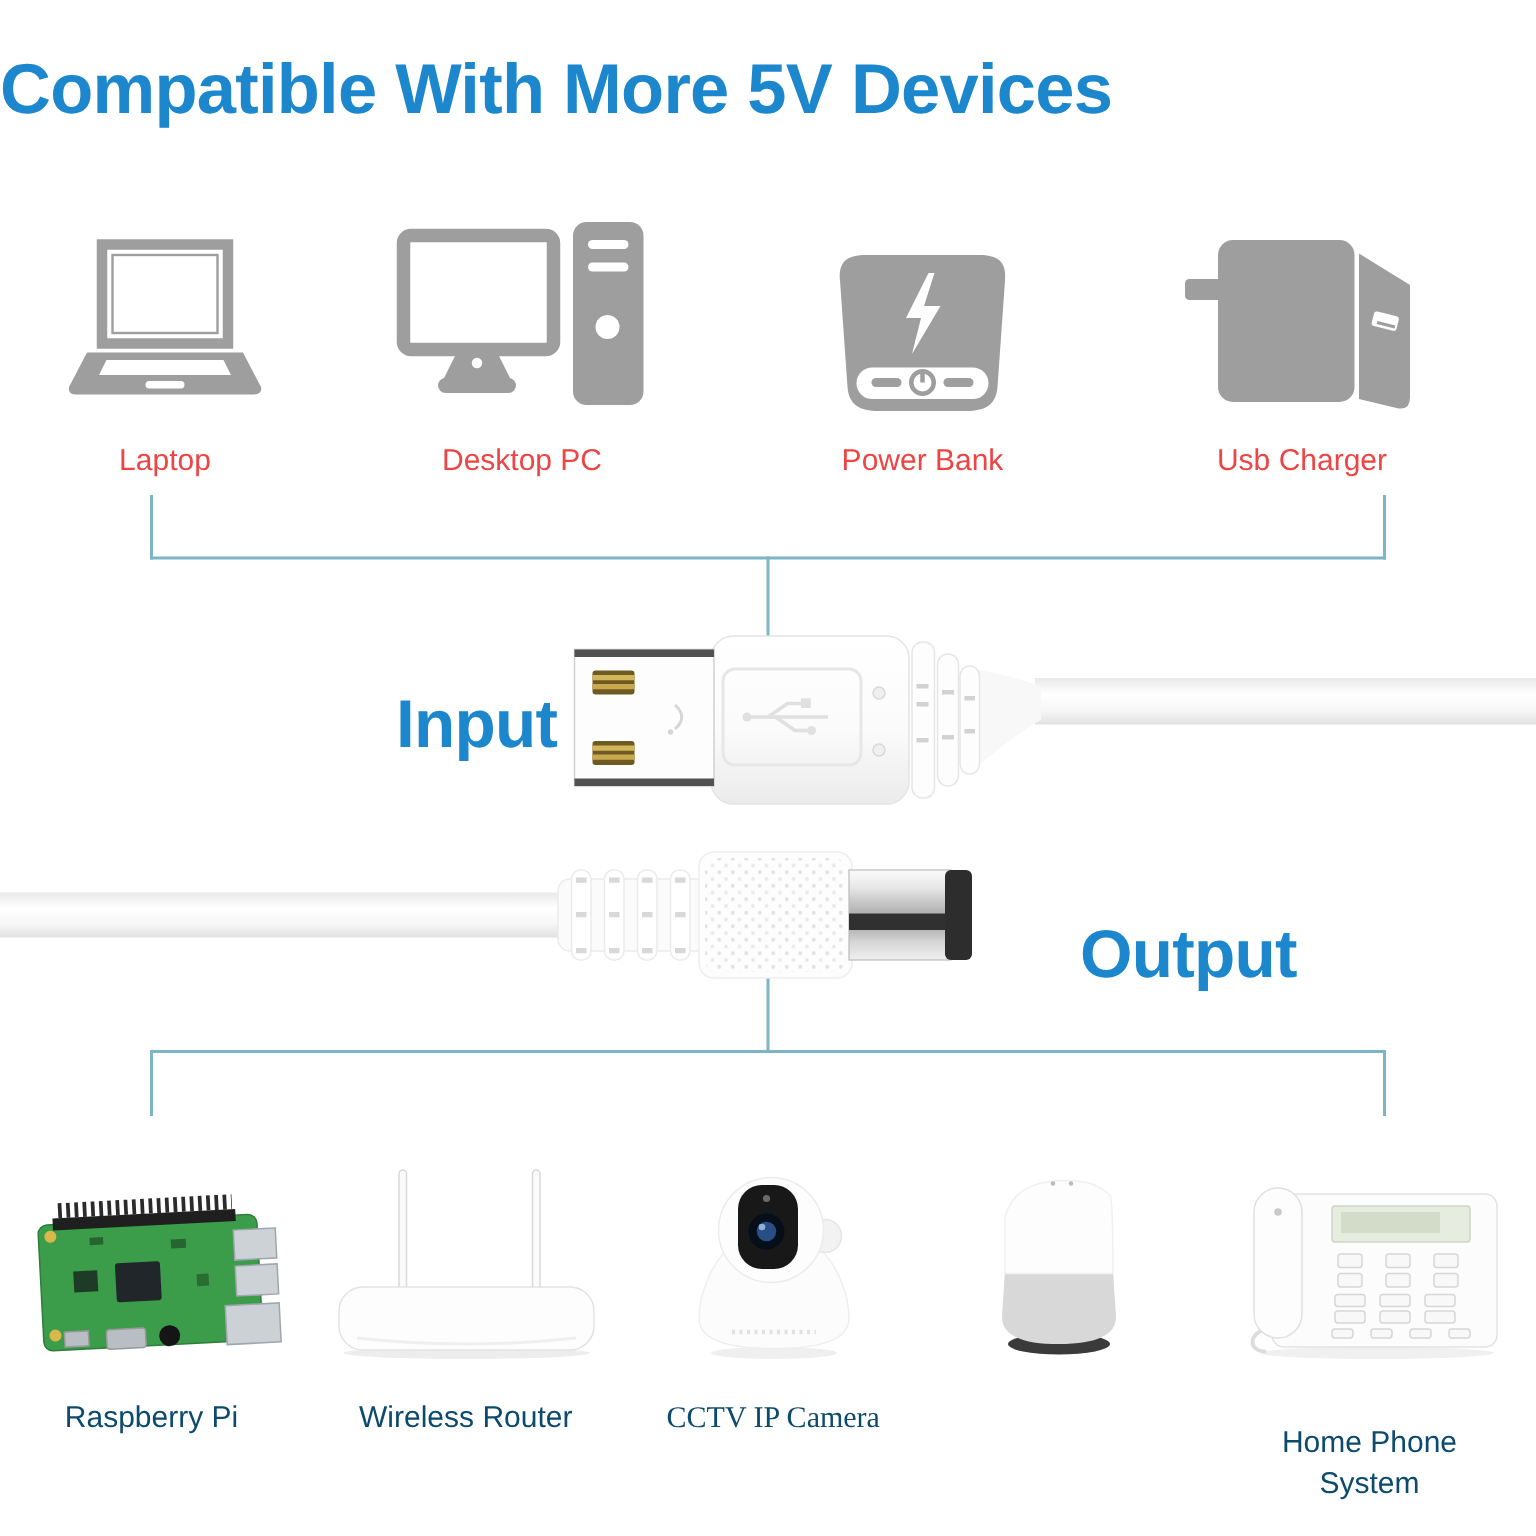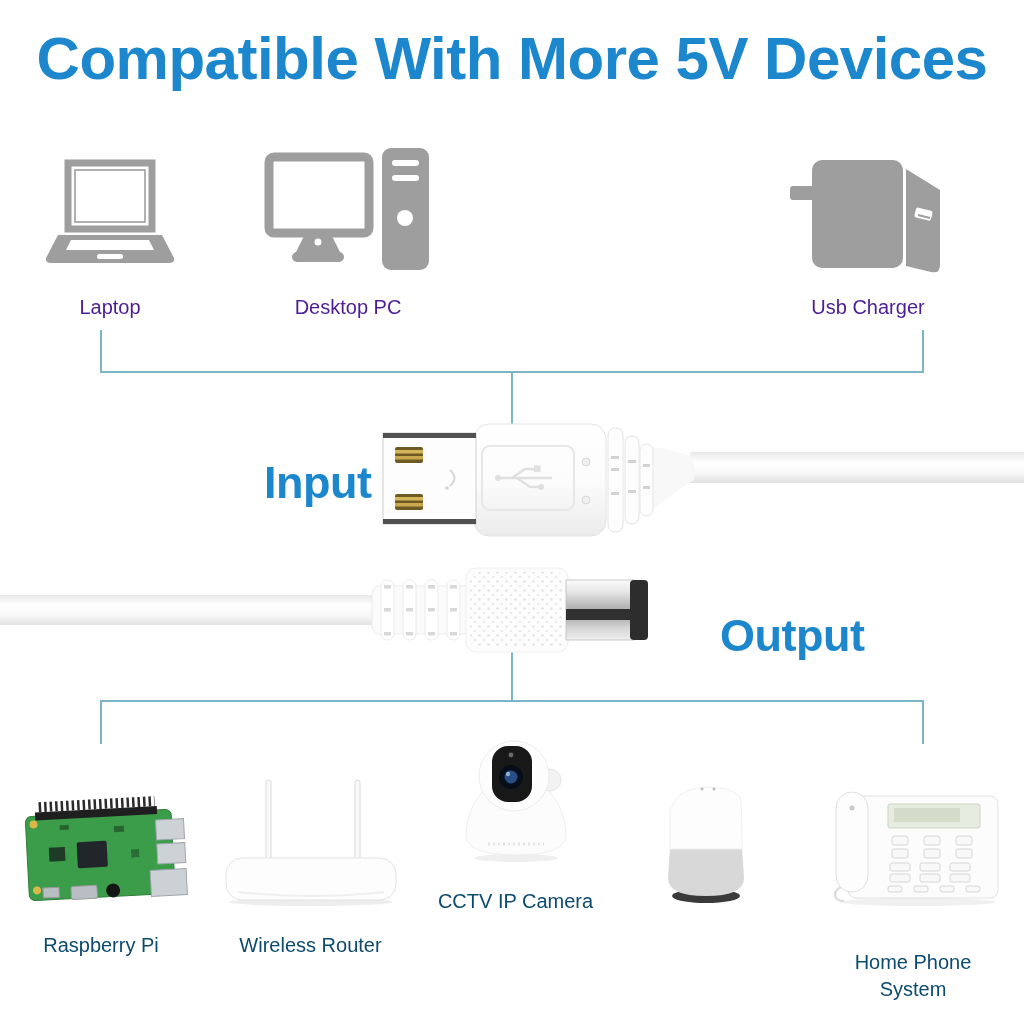--- a/index.html
+++ b/index.html
@@ -1,36 +1,36 @@
 <!DOCTYPE html>
 <html><head>
 <meta charset="utf-8">
 <style>
   html,body{margin:0;padding:0;background:#fff;}
   .poster{
     position:relative;width:1024px;height:1024px;background:#ffffff;overflow:hidden;
     font-family:"Liberation Sans", sans-serif;color:#1d1d1d;
   }
   .title{
-    position:absolute;top:30px;left:0;width:1024px;margin:0;text-align:center;
-    font-size:60px;line-height:58px;font-weight:700;color:#1d87cd;letter-spacing:-0.5px;
+    position:absolute;top:30px;left:0;width:1024px;margin:0;
+    font-size:47px;line-height:58px;font-weight:700;color:#1d87cd;letter-spacing:-0.5px;
   }
   
   .col{position:absolute;display:flex;flex-direction:column;align-items:center;}
   .icon-box{height:126px;display:flex;align-items:flex-end;justify-content:center;}
   .img-box{height:138px;display:flex;align-items:flex-end;justify-content:center;}
-  .dev-label{margin-top:20px;font-size:20px;line-height:27px;text-align:center;color:#4c1d95;}
+  .dev-label{margin-top:20px;font-size:20px;line-height:27px;text-align:center;color:#ef4444;}
   .bot-label{margin-top:24px;font-size:20px;line-height:27px;text-align:center;color:#0c4a6e;max-width:160px;}
   .c-laptop{left:25px;top:148px;width:170px;}
   .c-desktop{left:253px;top:148px;width:190px;}
   .c-powerbank{left:540px;top:148px;width:150px;}
   .c-charger{left:780px;top:148px;width:176px;}
   .c-pi{left:12px;top:770px;width:178px;}
   .c-router{left:218px;top:770px;width:185px;}
-  .c-camera{left:428px;top:726px;width:175px;}
+  .c-camera{left:428px;top:770px;width:175px;font-family:Liberation Serif, serif;}
   .c-speaker{left:628px;top:770px;width:155px;}
   .c-phone{left:818px;top:770px;width:190px;gap:17px;}
   
   .bracket-top{
     position:absolute;left:100px;top:330px;width:820px;height:41px;
     border:2px solid #7cb6c6;border-top:none;
   }
   .drop-top{position:absolute;left:511px;top:371px;height:53px;border-left:2px solid #7cb6c6;}
   .bracket-bottom{
     position:absolute;left:100px;top:700px;width:820px;height:42px;
@@ -73,20 +73,34 @@
         <rect x="28" y="104" width="52" height="10" rx="5" fill="#9e9e9e"></rect>
         <rect x="118" y="0" width="47" height="122" rx="9" fill="#9e9e9e"></rect>
         <rect x="128" y="12" width="27" height="6" rx="3" fill="#fff"></rect>
         <rect x="128" y="27" width="27" height="6" rx="3" fill="#fff"></rect>
         <circle cx="141" cy="70" r="8" fill="#fff"></circle>
       </svg>
     </div>
     <div class="dev-label">Desktop PC</div>
   </div>
 
+  <div class="col c-powerbank">
+    <div class="icon-box">
+      <svg width="120" height="104" viewBox="0 0 120 104">
+        <path d="M22,0 H98 C112,0 116,6 115,17 L110,88 C109,100 102,104 89,104 H31 C18,104 11,100 10,88 L5,17 C4,6 8,0 22,0 Z" fill="#9e9e9e"></path>
+        <path d="M64,12 L49,42 H59 L53,66 L72,34 H61 L68,12 Z" fill="#fff"></path>
+        <rect x="16" y="75" width="88" height="21" rx="10.5" fill="#fff"></rect>
+        <rect x="26" y="82" width="20" height="6" rx="3" fill="#9e9e9e"></rect>
+        <rect x="74" y="82" width="20" height="6" rx="3" fill="#9e9e9e"></rect>
+        <circle cx="60" cy="85" r="7.5" fill="none" stroke="#9e9e9e" stroke-width="3"></circle>
+        <line x1="60" y1="77" x2="60" y2="85" stroke="#9e9e9e" stroke-width="3"></line>
+      </svg>
+    </div>
+    <div class="dev-label">Power Bank</div>
+  </div>
 
   <div class="col c-charger">
     <div class="icon-box">
       <svg width="156" height="114" viewBox="0 0 156 114">
         <rect x="0" y="26" width="27" height="14" rx="3" fill="#9e9e9e"></rect>
         <rect x="22" y="0" width="91" height="108" rx="10" fill="#9e9e9e"></rect>
         <path d="M116,9 L150,30 L150,105 Q150,114 141,112 L116,106 Z" fill="#9e9e9e"></path>
         <rect x="125" y="49" width="17" height="10" rx="2" fill="#fff" transform="rotate(14 133 54)"></rect>
         <line x1="128" y1="55" x2="140" y2="58" stroke="#9e9e9e" stroke-width="2"></line>
       </svg>

